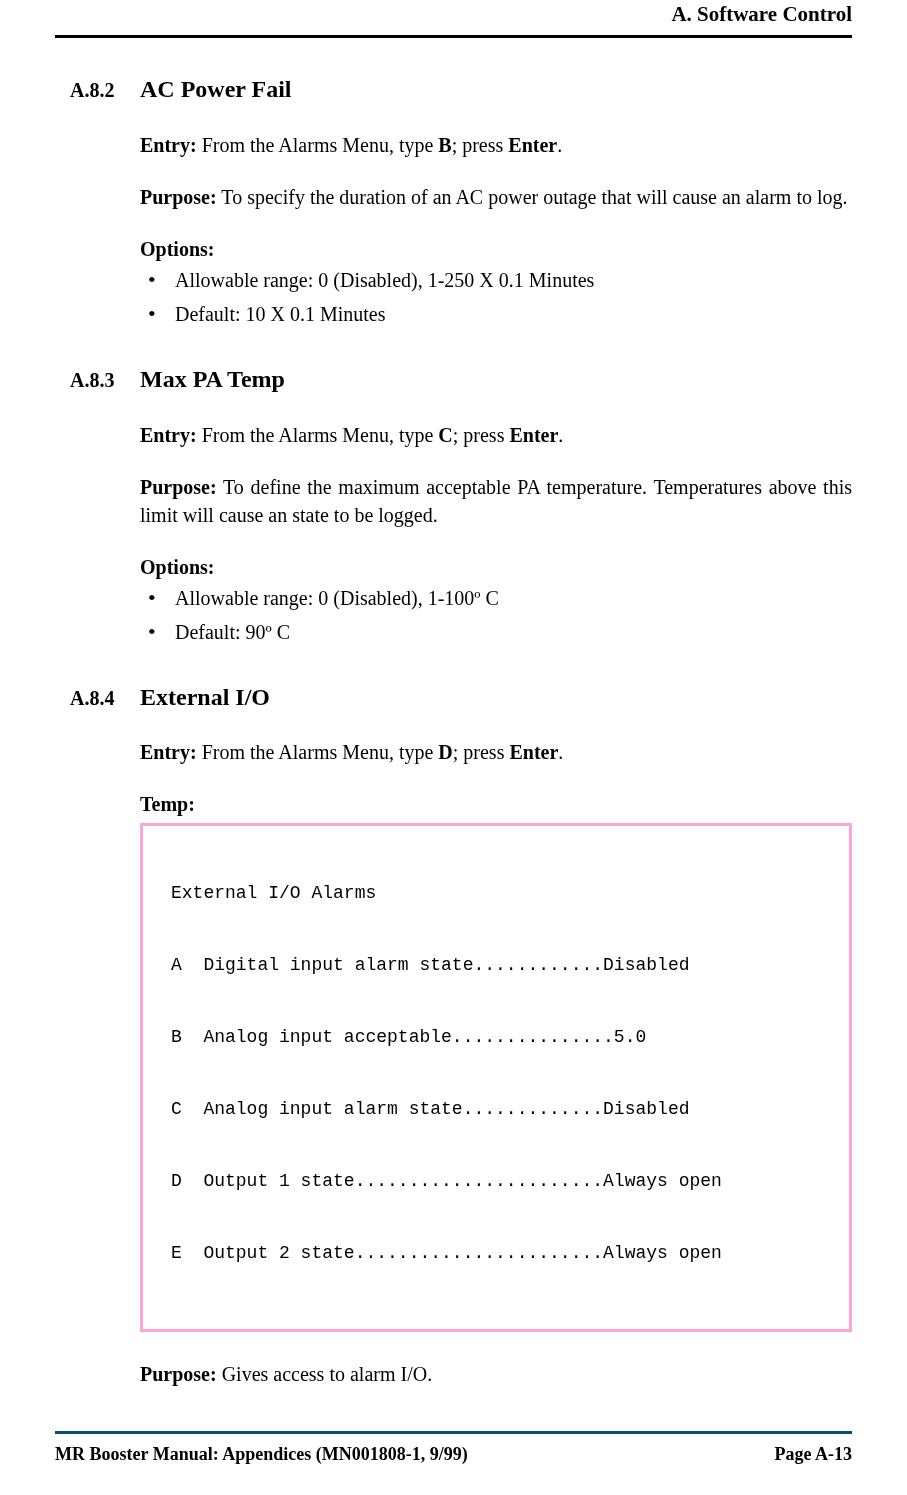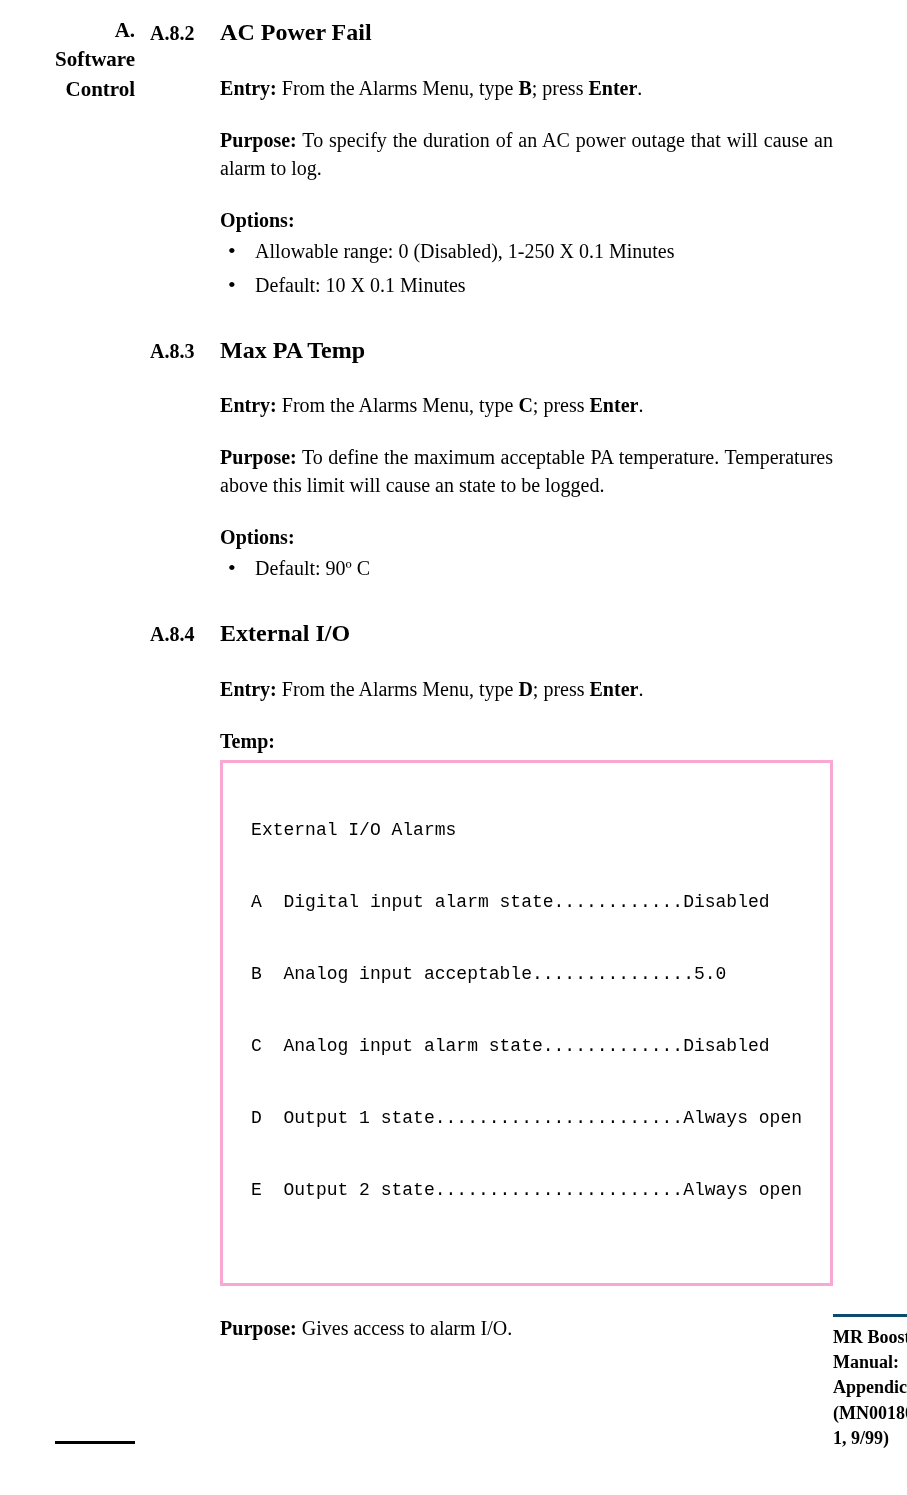--- a/index.html
+++ b/index.html
@@ -12,24 +12,24 @@
       font-size: 20px;
       line-height: 1.4;
       color: #000;
       background: #fff;
       width: 907px;
       height: 1495px;
       position: relative;
       padding: 0;
     }
     .page {
-      padding: 16px 55px;
+      padding: 0 55px;
       height: 100%;
       display: flex;
-      flex-direction: row;
+      flex-direction: column;
     }
     .header {
       text-align: right;
       font-weight: bold;
       font-size: 21px;
       padding-bottom: 6px;
       border-bottom: 3px solid #000;
       margin-bottom: 35px;
     }
     .content {
@@ -93,21 +93,21 @@
       padding: 22px 28px 30px 28px;
       margin-bottom: 28px;
       margin-top: 5px;
       white-space: pre;
       line-height: 1.0;
     }
     .menu-line {
       margin-bottom: 18px;
     }
     .menu-line:last-child {
-      margin-bottom: 18px;
+      margin-bottom: 1px;
     }
     .footer {
       display: flex;
       justify-content: space-between;
       border-top: 3px solid #0c4a6e;
       padding-top: 8px;
       font-weight: bold;
       font-size: 18px;
       margin-top: auto;
       padding-bottom: 28px;
@@ -150,20 +150,21 @@
       </div>
       <div class="section-body">
         <p class="para">
           <span class="label-bold">Entry:</span><span> From the Alarms Menu, type </span><span class="label-bold">C</span><span>; press </span><span class="label-bold">Enter</span><span>.</span>
         </p>
         <p class="para">
           <span class="label-bold">Purpose:</span><span> To define the maximum acceptable PA temperature. Temperatures above this limit will cause an state to be logged.</span>
         </p>
         <div class="options-label">Options:</div>
         <ul class="bullets">
+          <li>Allowable range: 0 (Disabled), 1-100º C</li>
           <li>Default: 90º C</li>
         </ul>
       </div>
     </div>
 
     <div class="section">
       <div class="section-row">
         <div class="section-num">A.8.4</div>
         <div class="section-title">External I/O</div>
       </div>

